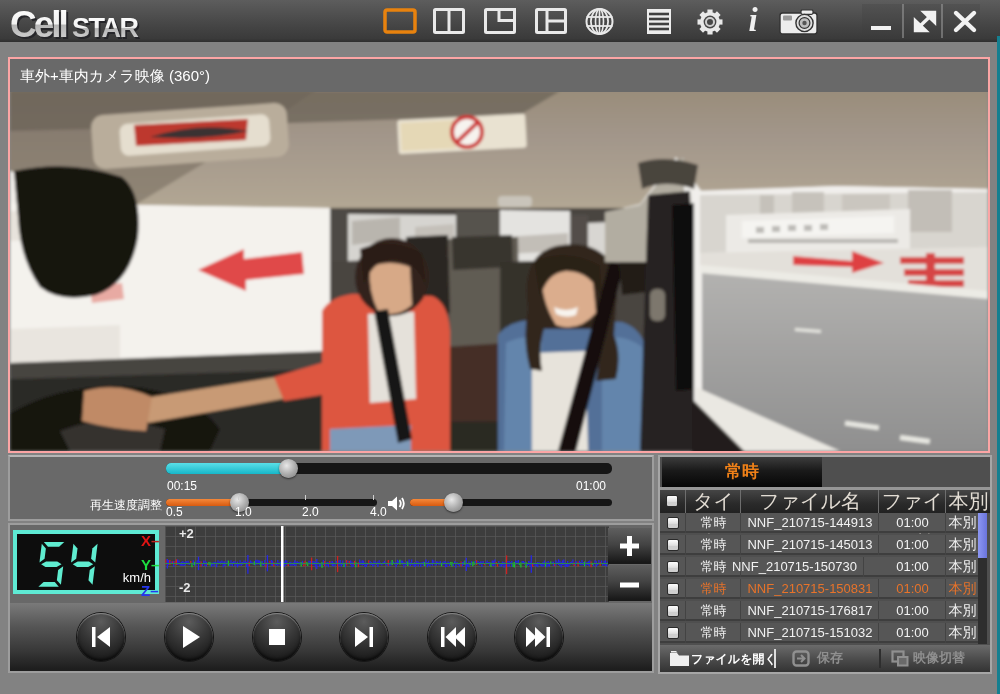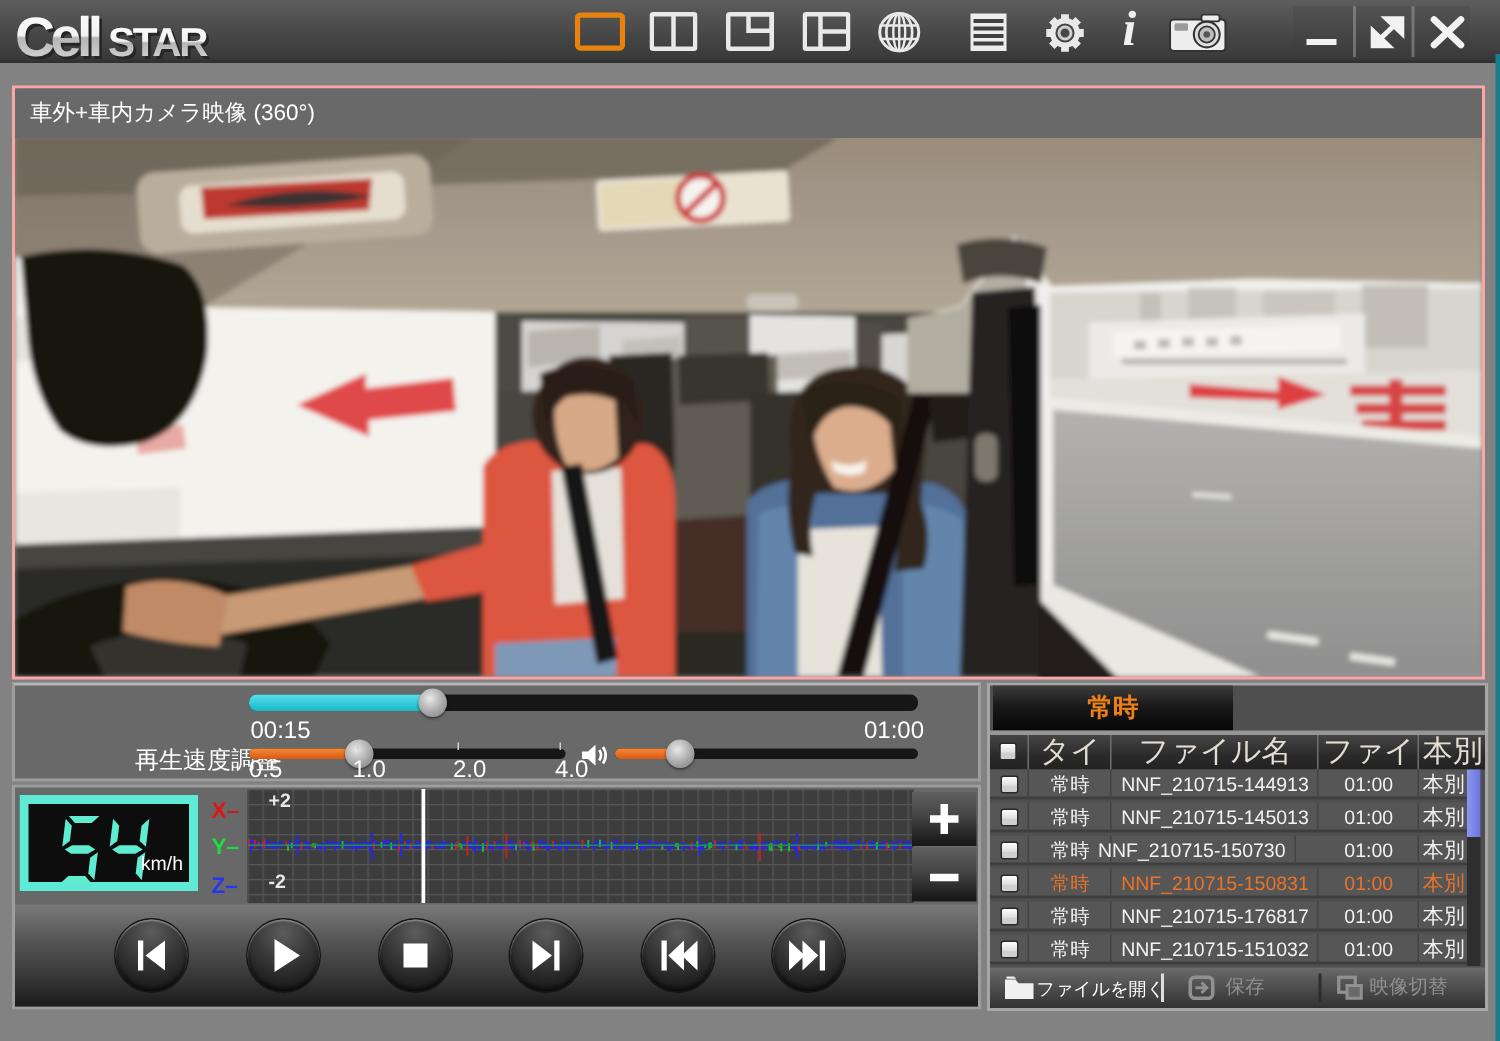--- a/index.html
+++ b/index.html
@@ -26,28 +26,28 @@
 
 
 #seekpanel { position:absolute; left:8px; top:455px; width:646px; height:66px;
   border:2px solid #9d9d9d; border-top-color:#b5b5b5; background:#696969; }
 .track { position:absolute; background:#161616; border-radius:5px; }
 .fillc { position:absolute; background:linear-gradient(#5adfe8,#17b7c9); border-radius:5px; }
 .fillo { position:absolute; background:linear-gradient(#f5883a,#d85b10); border-radius:4px; }
 .knob { position:absolute; width:19px; height:19px; border-radius:50%;
   background:radial-gradient(circle at 40% 35%, #e8e8e8, #a8a8a8 55%, #7d7d7d);
   box-shadow:0 1px 2px rgba(0,0,0,.55); }
-.slbl { position:absolute; color:#fff; font-size:16px; }
+.slbl { position:absolute; color:#fff; font-size:12px; }
 .tick { position:absolute; width:1px; height:5px; background:#cfcfcf; top:38px; }
 
 
 #gpanel { position:absolute; left:8px; top:523px; width:646px; height:150px;
   border:2px solid #9d9d9d; background:#686868; }
-#speedo { position:absolute; left:3px; top:5px; width:119px; height:64px;
-  background:#0d0d0d; border:6px solid #5eead4; color:#57eccd; }
+#speedo { position:absolute; left:3px; top:5px; width:146px; height:64px;
+  background:#0d0d0d; border:4px solid #5eead4; color:#57eccd; }
 #kmh { position:absolute; right:4px; bottom:5px; color:#fff; font-size:13px; }
 .axlbl { position:absolute; font-weight:bold; font-size:15px; left:131px; }
 #graph { position:absolute; left:155px; top:1px; width:444px; height:76px;
   background:#3d3d3d; overflow:hidden; }
 .zoombtn { position:absolute; left:598px; width:43px; height:36px;
   background:linear-gradient(#5f5f5f, #444 45%, #191919 95%); color:#fff; text-align:center; }
 #gbuttons { position:absolute; left:0px; top:78px; width:642px; height:68px;
   background:linear-gradient(#7a7a7a, #555 35%, #383838 70%, #1e1e1e 97%); }
 .pbtn { position:absolute; top:10px; width:48px; height:48px; border-radius:50%;
   background:radial-gradient(circle at 50% 18%, #5c5c5c, #3a3a3a 40%, #181818 85%);
@@ -63,21 +63,21 @@
   background:linear-gradient(#454545, #2a2a2a 60%, #222); color:#e3ddd4; font-size:20px; }
 .hcell { position:absolute; top:0; height:23px; line-height:23px; text-align:center; border-right:1px solid #6e6e6e; }
 .row { position:absolute; width:318px; height:20px; background:#565656; border-bottom:2px solid #3e3e3e;
   color:#f2f2f2; font-size:13px; }
 .rcell { position:absolute; top:0; height:20px; line-height:19px; text-align:center; border-right:1px solid #434343; }
 .cb { position:absolute; left:7px; top:4px; width:12px; height:12px; border:1px solid #2a2a2a; border-radius:2px;
   background:linear-gradient(#fdfdfd, #e5e5e5 45%, #bfbfbf); box-shadow:inset 0 -4px 0 #cfcfcf; }
 #scrollbar { position:absolute; left:318px; top:56px; width:9px; height:131px; background:#2e2e2e; }
 #sthumb { position:absolute; left:0; top:0px; width:9px; height:45px; background:linear-gradient(90deg,#8d97f2,#6a74dd); }
 #fbuttons { position:absolute; left:0; top:188px; width:330px; height:27px;
-  background:linear-gradient(#6b6b6b, #4a4a4a 55%, #333); color:#fff; font-size:13px; font-weight:normal; }
+  background:linear-gradient(#6b6b6b, #4a4a4a 55%, #333); color:#fff; font-size:13px; font-weight:bold; }
 .fdiv { position:absolute; top:4px; width:2px; height:19px; }
 .gtext { color:#8f8f8f; }
 </style>
 </head>
 <body>
 <div id="win">
 
   <div id="titlebar">
     <div id="logo">
       <svg width="180" height="38" viewBox="0 0 180 38">

